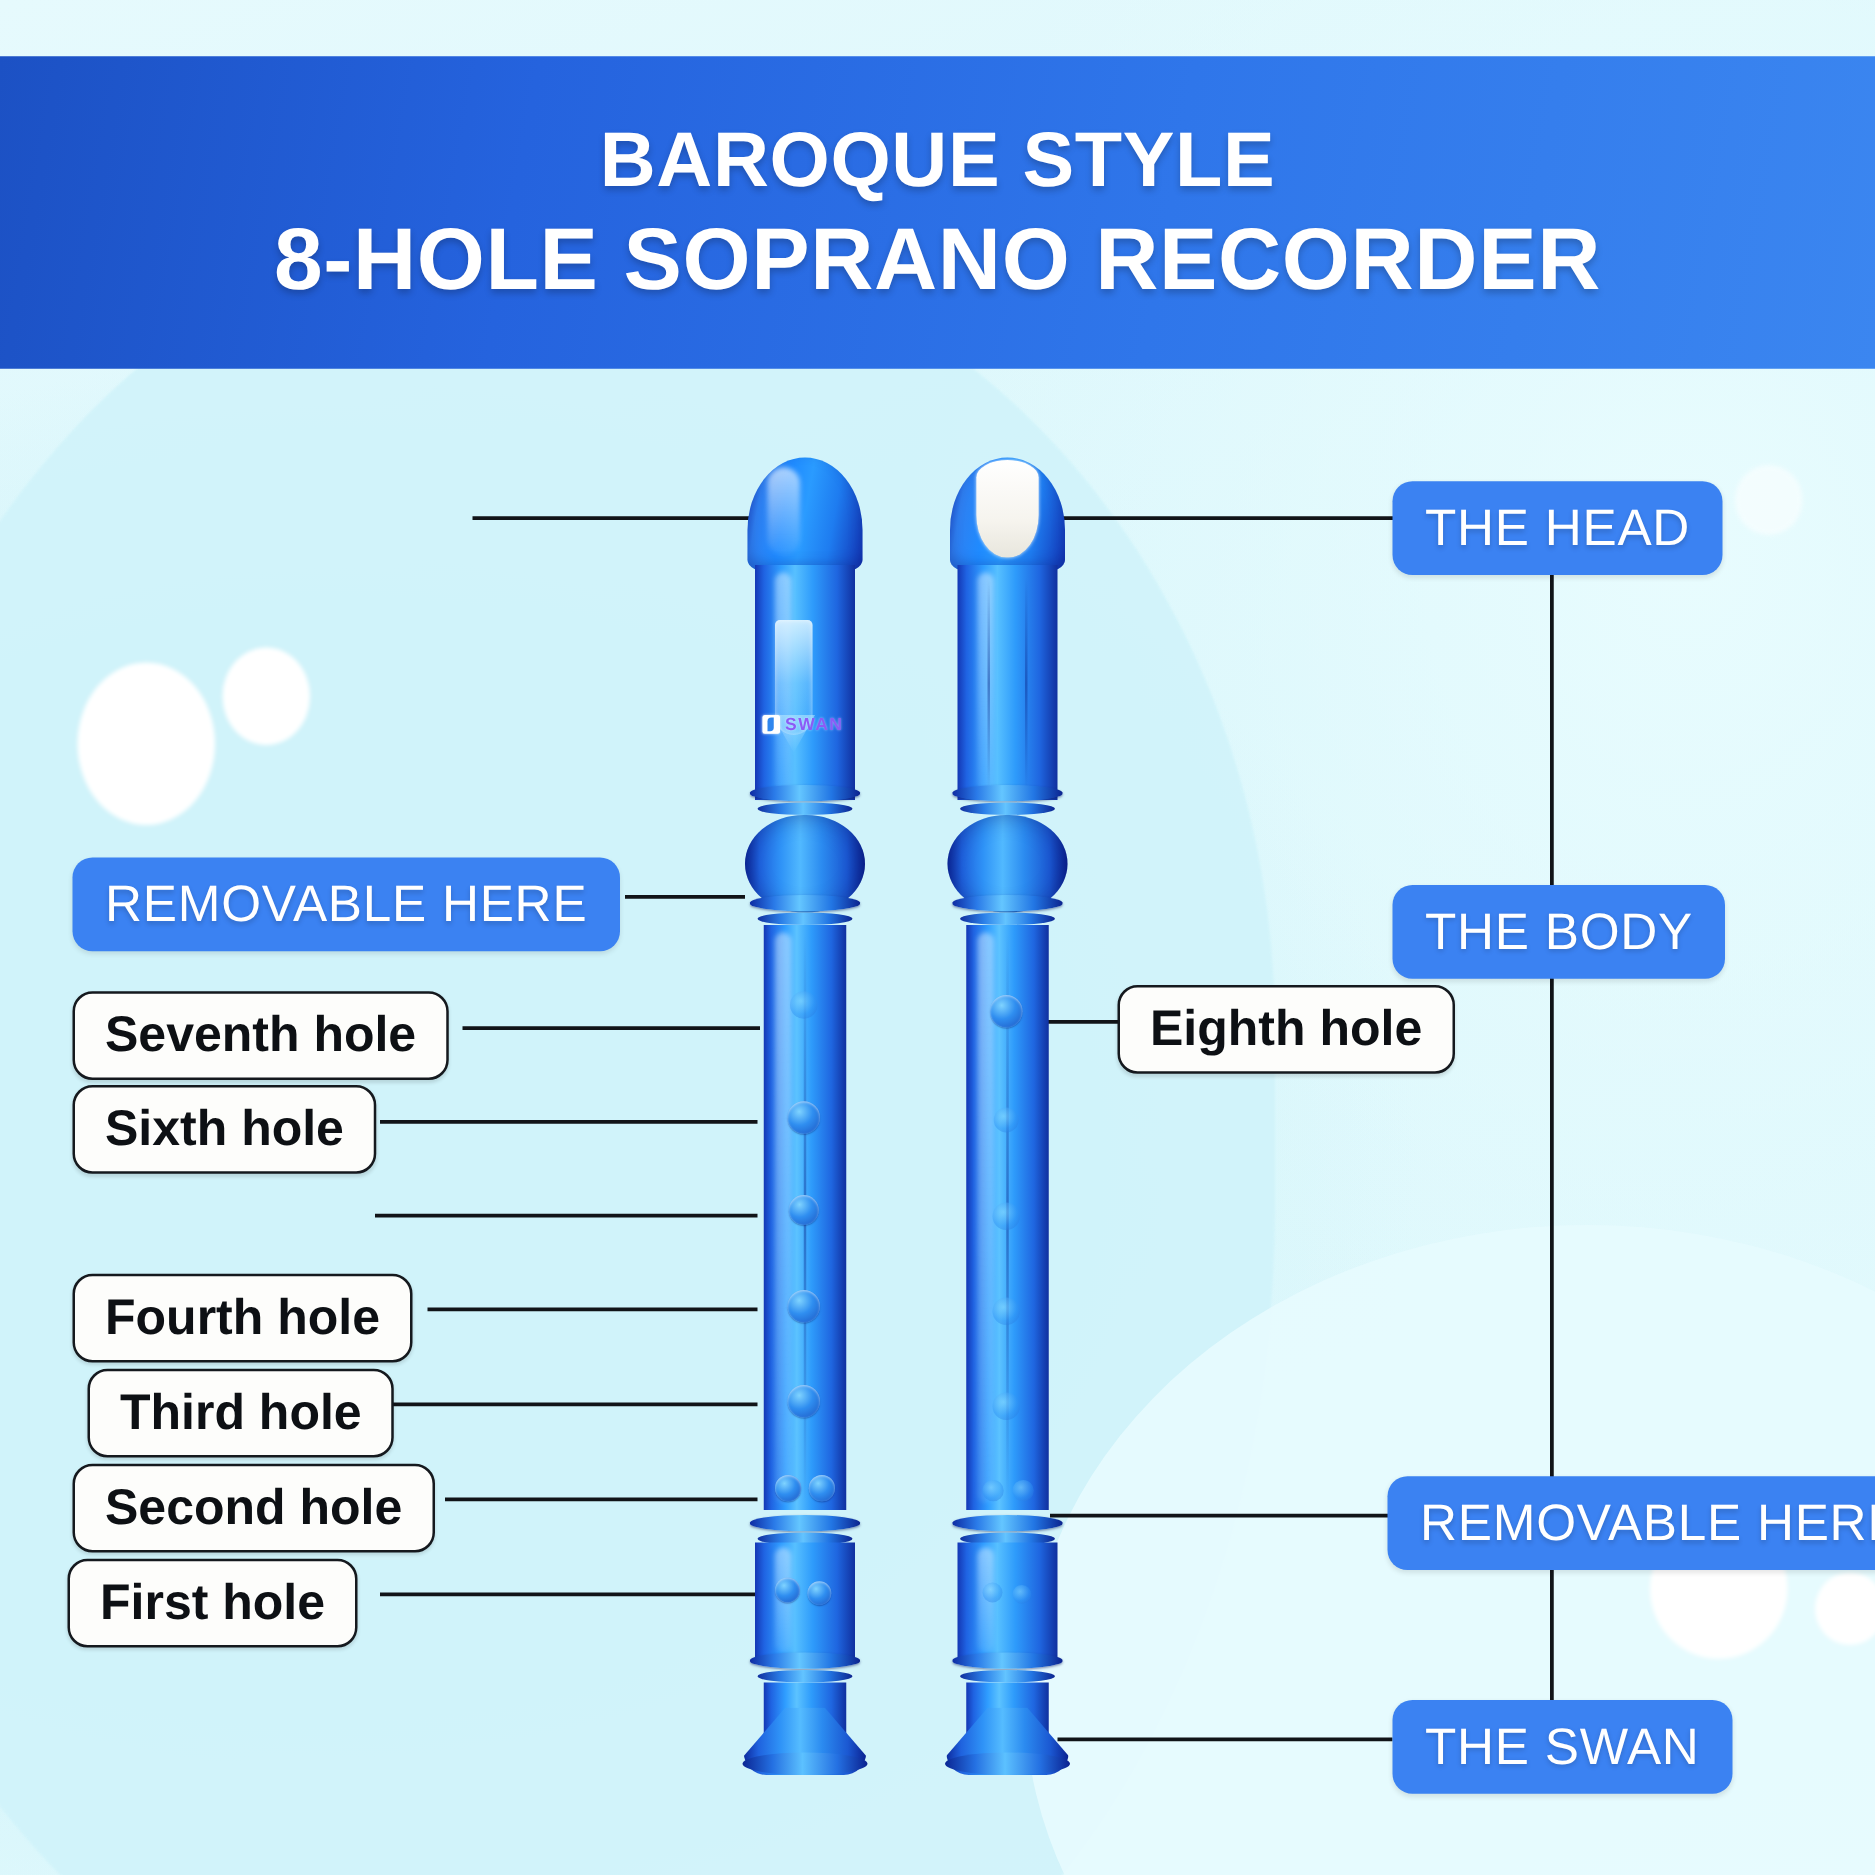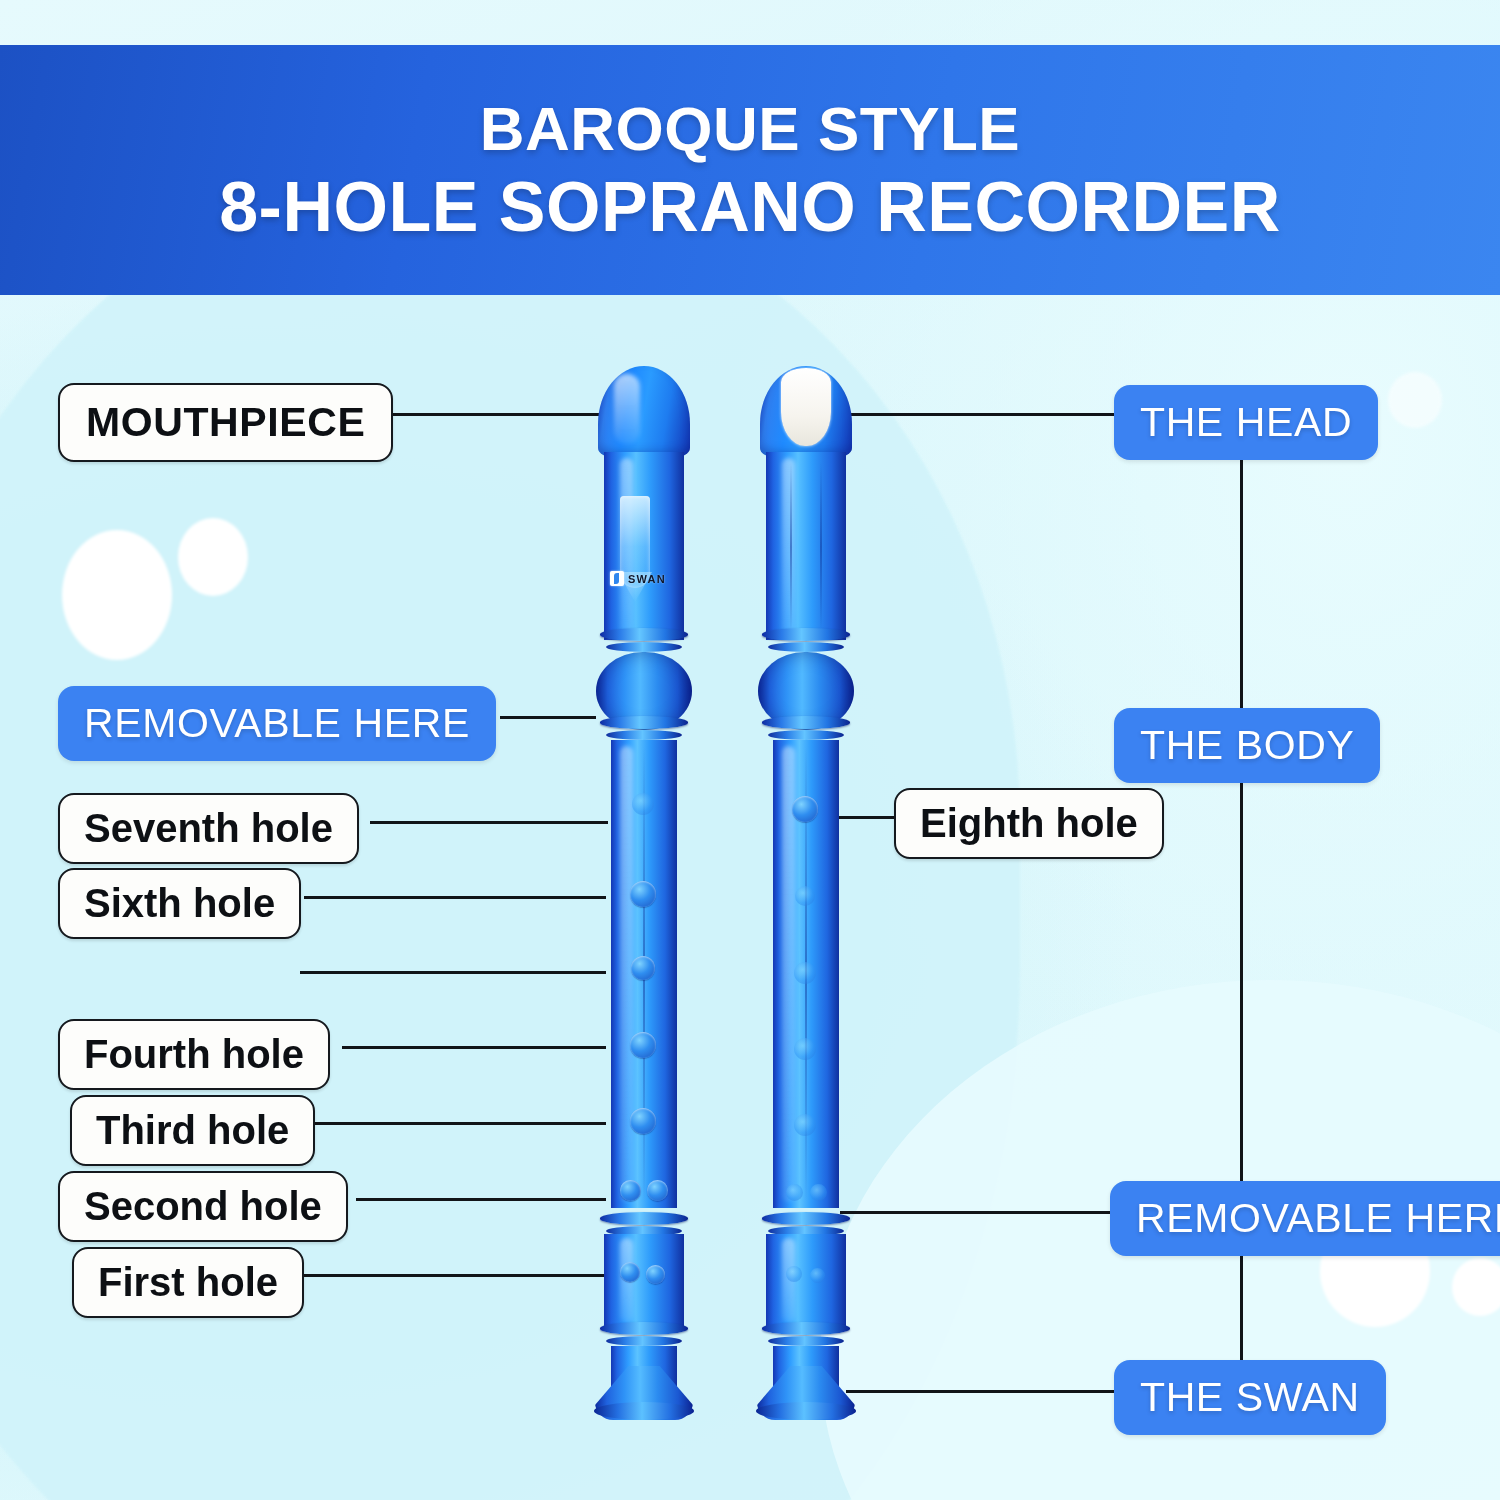--- a/index.html
+++ b/index.html
@@ -252,22 +252,22 @@
   }
   .brand-mark::after {
     content: "";
     position: absolute;
     left: 4px; top: 2px;
     width: 5px; height: 11px;
     background: #2f86ee;
     border-radius: 3px 0 3px 0;
   }
   .brand-text {
-    color: #0f172a;
-    font-size: 11px;
+    color: #8b5cf6;
+    font-size: 14px;
     font-weight: 700;
     letter-spacing: 1.2px;
     text-shadow: 0 0 2px rgba(255,255,255,.55);
   }
 
   
   .windway {
     position: absolute;
     width: 30px; height: 92px;
     border-radius: 4px 4px 15px 15px;
@@ -410,23 +410,20 @@
     <div class="hole-dim" style="left:50px; top:902px; width:15px; height:15px;"></div>
 
     <div class="ring" style="top:956px;"></div>
     <div class="ring-sm" style="top:970px;"></div>
 
     <div class="tube-narrow" style="top:980px; height:42px;"></div>
     <div class="bell" style="top:1000px;"></div>
     <div class="bell-lip" style="top:1036px;"></div>
   </div>
 
-  <div class="badge badge-white badge-cap" style="left:58px; top:383px;">
-    <span>MOUTHPIECE</span>
-  </div>
 
   <div class="badge badge-blue badge-cap" style="left:58px; top:686px;">
     <span>REMOVABLE HERE</span>
   </div>
 
   <div class="badge badge-white badge-hole" style="left:58px; top:793px;">
     <span>Seventh hole</span>
   </div>
 
   <div class="badge badge-white badge-hole" style="left:58px; top:868px;">
@@ -439,21 +436,21 @@
   </div>
 
   <div class="badge badge-white badge-hole" style="left:70px; top:1095px;">
     <span>Third hole</span>
   </div>
 
   <div class="badge badge-white badge-hole" style="left:58px; top:1171px;">
     <span>Second hole</span>
   </div>
 
-  <div class="badge badge-white badge-hole" style="left:72px; top:1247px;">
+  <div class="badge badge-white badge-hole" style="left:54px; top:1247px;">
     <span>First hole</span>
   </div>
 
   <div class="badge badge-blue badge-cap" style="left:1114px; top:385px;">
     <span>THE HEAD</span>
   </div>
 
   <div class="badge badge-white badge-hole" style="left:894px; top:788px;">
     <span>Eighth hole</span>
   </div>

